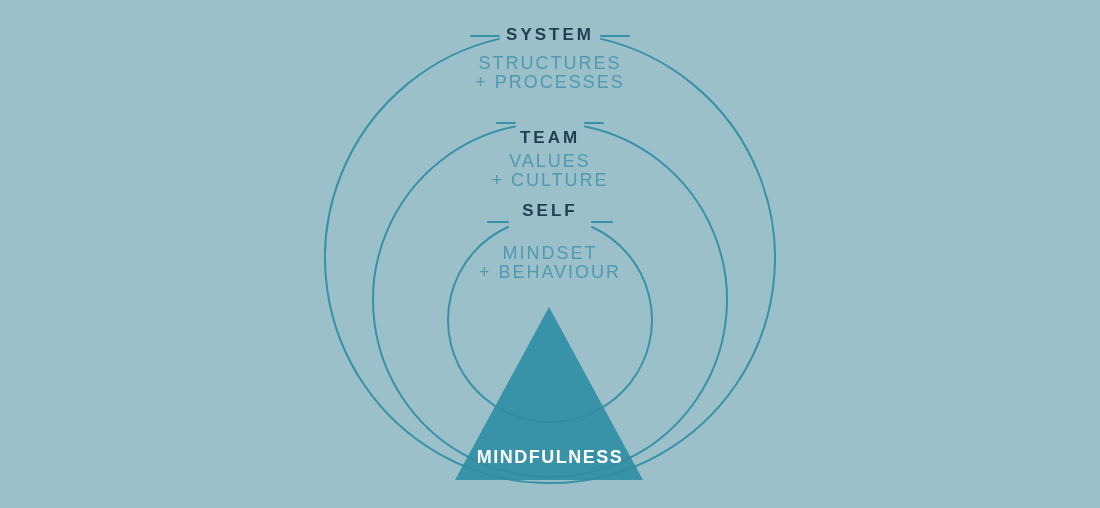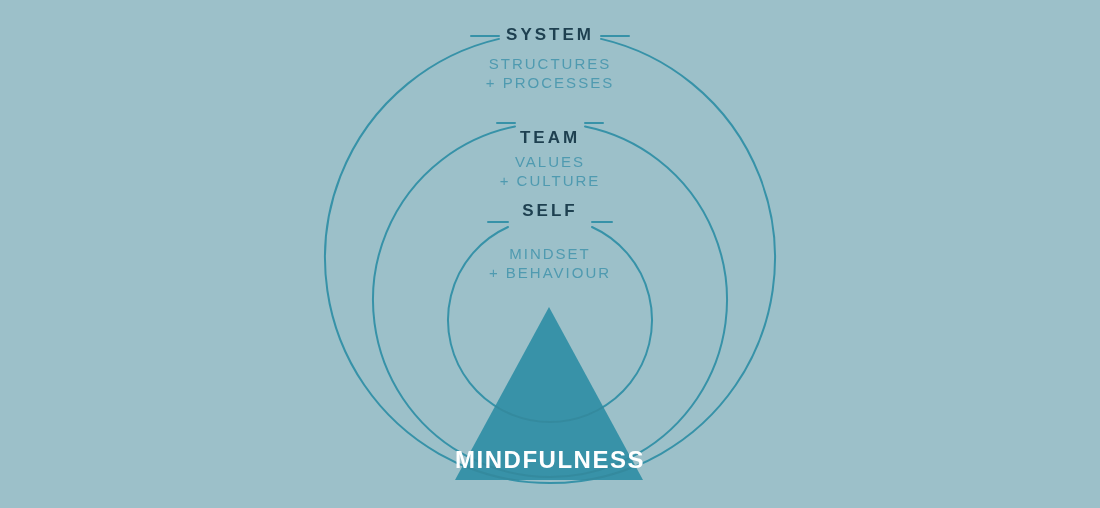--- a/index.html
+++ b/index.html
@@ -25,28 +25,28 @@
     line-height: 1;
     user-select: none;
   }
   .lbl-main {
     font-size: 17px;
     font-weight: 700;
     letter-spacing: 3px;
     color: var(--label-dark, #1e4050);
   }
   .lbl-sub {
-    font-size: 15px;
+    font-size: 18px;
     font-weight: 400;
     letter-spacing: 2px;
     line-height: 19px;
     color: var(--sublabel, #4f9ab0);
   }
   .lbl-triangle {
-    font-size: 24px;
+    font-size: 18px;
     font-weight: 700;
     letter-spacing: 1.5px;
     color: var(--triangle-label, #ffffff);
   }
 </style>
 </head>
 <body>
 
 <div class="stage">
 

